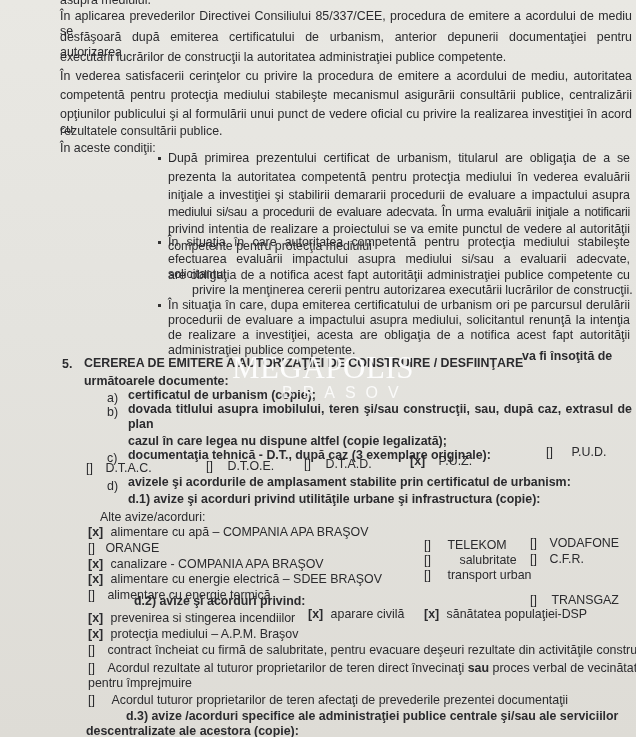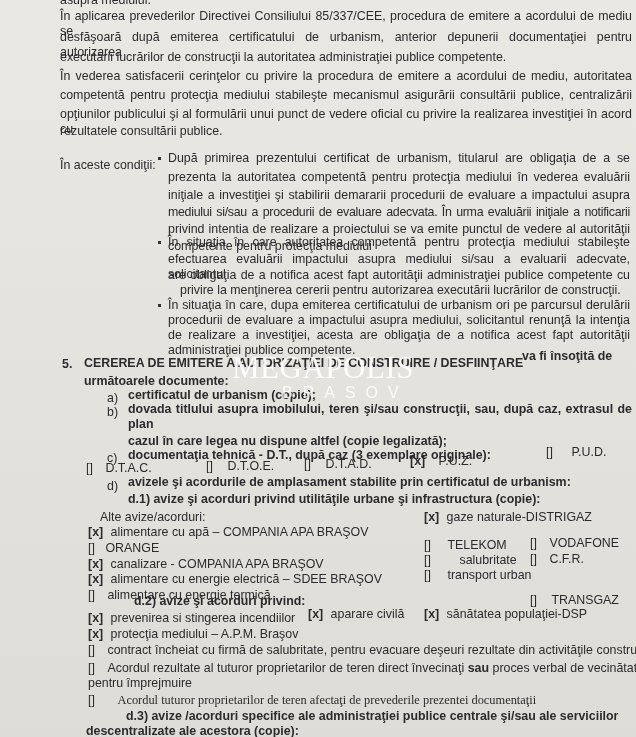--- a/index.html
+++ b/index.html
@@ -28,33 +28,33 @@
 
   <div class="line j" style="left:60px;top:9px;width:572px;">În aplicarea prevederilor Directivei Consiliului 85/337/CEE, procedura de emitere a acordului de mediu se</div>
   <div class="line j" style="left:60px;top:30px;width:572px;">desfăşoară după emiterea certificatului de urbanism, anterior depunerii documentaţiei pentru autorizarea</div>
   <div class="line" style="left:60px;top:50px;">executării lucrărilor de construcţii la autoritatea administraţiei publice competente.</div>
 
   <div class="line j" style="left:60px;top:69px;width:572px;">În vederea satisfacerii cerinţelor cu privire la procedura de emitere a acordului de mediu, autoritatea</div>
   <div class="line j" style="left:60px;top:88px;width:572px;">competentă pentru protecţia mediului stabileşte mecanismul asigurării consultării publice, centralizării</div>
   <div class="line j" style="left:60px;top:107px;width:572px;">opţiunilor publicului şi al formulării unui punct de vedere oficial cu privire la realizarea investiţiei în acord cu</div>
   <div class="line" style="left:60px;top:124px;">rezultatele consultării publice.</div>
 
-  <div class="line" style="left:60px;top:123px;margin-top:35px;">În aceste condiţii:</div>
+  <div class="line" style="left:60px;top:123px;margin-top:18px;">În aceste condiţii:</div>
 
   <div class="line j bullet" style="left:168px;top:151px;width:462px;">După primirea prezentului certificat de urbanism, titularul are obligaţia de a se</div>
   <div class="line j" style="left:168px;top:170px;width:462px;">prezenta la autoritatea competentă pentru protecţia mediului în vederea evaluării</div>
   <div class="line j" style="left:168px;top:188px;width:462px;">iniţiale a investiţiei şi stabilirii demararii procedurii de evaluare a impactului asupra</div>
   <div class="line j" style="left:168px;top:205px;width:462px;letter-spacing:-0.3px;">mediului si/sau a procedurii de evaluare adecvata. În urma evaluării iniţiale a notificarii</div>
   <div class="line j" style="left:168px;top:222px;width:462px;">privind intentia de realizare a proiectului se va emite punctul de vedere al autorităţii</div>
   <div class="line" style="left:168px;top:239px;">competente pentru protecţia mediului</div>
 
   <div class="line j bullet" style="left:168px;top:234px;margin-top:0;width:462px;top:235px;">În situaţia în care autoritatea competentă pentru protecţia mediului stabileşte</div>
   <div class="line j" style="left:168px;top:252px;width:462px;">efectuarea evaluării impactului asupra mediului si/sau a evaluarii adecvate, solicitantul</div>
   <div class="line j" style="left:168px;top:268px;width:462px;">are obligaţia de a notifica acest fapt autorităţii administraţiei publice competente cu</div>
-  <div class="line" style="left:168px;top:283px;padding-left:12px;">privire la menţinerea cererii pentru autorizarea executării lucrărilor de construcţii.</div>
+  <div class="line" style="left:180px;top:283px;padding-left:12px;">privire la menţinerea cererii pentru autorizarea executării lucrărilor de construcţii.</div>
 
   <div class="line j bullet" style="left:168px;top:298px;width:462px;">În situaţia în care, dupa emiterea certificatului de urbanism ori pe parcursul derulării</div>
   <div class="line j" style="left:168px;top:313px;width:462px;">procedurii de evaluare a impactului  asupra mediului, solicitantul renunţă la intenţia</div>
   <div class="line j" style="left:168px;top:328px;width:462px;">de realizare a investiţiei, acesta are obligaţia de a notifica acest fapt autorităţii</div>
   <div class="line" style="left:168px;top:343px;">administraţiei publice competente.</div>
 
   <div class="line b" style="left:62px;top:357px;">5.</div>
   <div class="line b" style="left:84px;top:356px;">CEREREA DE EMITERE A AUTORIZAŢIEI DE CONSTRUIRE / DESFIINŢARE</div>
   <div class="line b" style="left:522px;top:349px;">va fi însoţită de</div>
   <div class="line b" style="left:84px;top:374px;">următoarele documente:</div>
@@ -110,24 +110,20 @@
   </div>
   <div class="line" style="left:88px;top:572px;">
     <span class="cb b">[x]</span>
     <span style="margin-left:4px;">alimentare cu energie electrică – SDEE BRAŞOV</span>
   </div>
   <div class="line" style="left:88px;top:588px;">
     <span class="cb">[]</span>
     <span style="margin-left:2px;">alimentare cu energie termică</span>
   </div>
 
-  <div class="line" style="left:424px;top:510px;">
-    <span class="cb b">[x]</span>
-    <span style="margin-left:4px;">gaze naturale-DISTRIGAZ</span>
-  </div>
   <div class="line" style="left:424px;top:538px;">
     <span class="cb">[]</span>
     <span style="margin-left:6px;">TELEKOM</span>
   </div>
   <div class="line" style="left:530px;top:536px;">
     <span class="cb">[]</span>
     <span style="margin-left:2px;">VODAFONE</span>
   </div>
   <div class="line" style="left:424px;top:553px;">
     <span class="cb">[]</span>
@@ -170,21 +166,21 @@
   </div>
   <div class="line" style="left:88px;top:661px;">
     <span class="cb">[]</span>
     <span style="margin-left:2px;">Acordul rezultate al tuturor proprietarilor de teren direct învecinaţi</span>
     <span class="b">sau</span>
     <span>proces verbal de vecinătate,</span>
   </div>
   <div class="line" style="left:88px;top:676px;">pentru împrejmuire</div>
   <div class="line" style="left:88px;top:693px;">
     <span class="cb">[]</span>
-    <span style="margin-left:12px;font-family:Liberation Serif, serif;">Acordul tuturor proprietarilor de teren afectaţi de prevederile prezentei documentaţii</span>
+    <span style="margin-left:6px;">Acordul tuturor proprietarilor de teren afectaţi de prevederile prezentei documentaţii</span>
   </div>
 
   <div class="line b" style="left:126px;top:709px;">d.3) avize /acorduri specifice ale administraţiei  publice centrale şi/sau ale serviciilor</div>
   <div class="line b" style="left:86px;top:724px;">descentralizate ale  acestora (copie):</div>
   <div class="line" style="left:86px;top:736px;">[x]  Aviz de oportunitate – Primăria comunei Bod</div>
 
   <div class="watermark">
     <div class="wm-main">MEGAPOLIS</div>
     <div class="wm-sub">BRASOV</div>
   </div>

